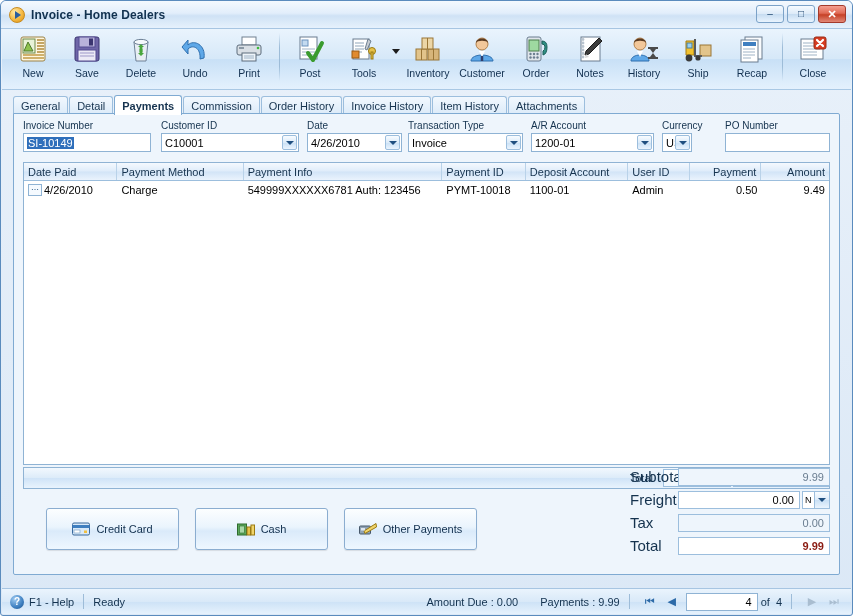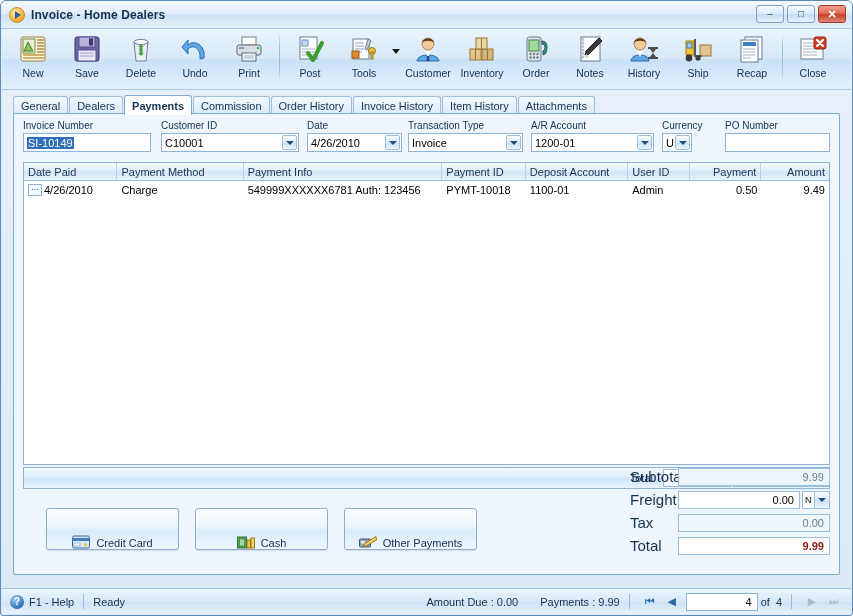--- a/index.html
+++ b/index.html
@@ -206,21 +206,21 @@
 
   
   #paybtns {
     position: absolute; left: 32px; bottom: 24px;
     display: flex; gap: 16px;
   }
   .paybtn {
     width: 133px; height: 42px;
     border: 1px solid #8badd0; border-radius: 3px;
     background: linear-gradient(to bottom, #fcfeff 0%, #eaf4fd 45%, #daeafa 55%, #eef7ff 100%);
-    display: flex; align-items: flex-end; justify-content: center;
+    display: flex; align-items: center; justify-content: center;
     font-size: 11px; color: #12304e; cursor: default;
     box-shadow: 0 1px 1px rgba(0,0,0,0.10);
   }
   .paybtn .pb-icon { width: 18px; height: 14px; margin-right: 6px; position: relative; flex: none; }
 
   
   #summary {
     position: absolute; right: 9px; bottom: 16px; width: 200px;
   }
   .srow { display: flex; align-items: center; height: 21px; margin-bottom: 2px; }
@@ -415,44 +415,44 @@
         </svg>
       </span>
       <span class="tb-label">Tools</span>
     </div>
 
     <div class="tb-caret"></div>
 
     <div class="tb-item">
       <span class="tb-icon">
         <svg width="32" height="32" viewBox="0 0 32 32">
-          <path d="M5 28 C5 20 27 20 27 28 Z" fill="#5ea8e8" stroke="#2f6fae"></path>
-          <path d="M13 18 L16 24 L19 18 Z" fill="#ffffff"></path>
-          <path d="M16 23 L16 28" stroke="#2f3f6e" stroke-width="2.5"></path>
-          <circle cx="16" cy="11" r="6" fill="#f2c79a" stroke="#b2804a"></circle>
-          <path d="M10 10 C10 4 22 4 22 10 C21 7 11 7 10 10 Z" fill="#5a3b22"></path>
-        </svg>
-      </span>
-      <span class="tb-label">Customer</span>
-    </div>
-
-    <div class="tb-item">
-      <span class="tb-icon">
-        <svg width="32" height="32" viewBox="0 0 32 32">
           <rect x="4" y="16" width="11" height="11" fill="#e2c48b" stroke="#9a7636"></rect>
           <rect x="16" y="16" width="11" height="11" fill="#d6b57a" stroke="#9a7636"></rect>
           <rect x="10" y="5" width="11" height="11" fill="#ecd6a6" stroke="#9a7636"></rect>
           <g stroke="#9a7636" stroke-width="1">
               <line x1="9.5" y1="16" x2="9.5" y2="27"></line>
               <line x1="21.5" y1="16" x2="21.5" y2="27"></line>
               <line x1="15.5" y1="5" x2="15.5" y2="16"></line>
             </g>
         </svg>
       </span>
       <span class="tb-label">Inventory</span>
+    </div>
+
+    <div class="tb-item">
+      <span class="tb-icon">
+        <svg width="32" height="32" viewBox="0 0 32 32">
+          <path d="M5 28 C5 20 27 20 27 28 Z" fill="#5ea8e8" stroke="#2f6fae"></path>
+          <path d="M13 18 L16 24 L19 18 Z" fill="#ffffff"></path>
+          <path d="M16 23 L16 28" stroke="#2f3f6e" stroke-width="2.5"></path>
+          <circle cx="16" cy="11" r="6" fill="#f2c79a" stroke="#b2804a"></circle>
+          <path d="M10 10 C10 4 22 4 22 10 C21 7 11 7 10 10 Z" fill="#5a3b22"></path>
+        </svg>
+      </span>
+      <span class="tb-label">Customer</span>
     </div>
 
     <div class="tb-item">
       <span class="tb-icon">
         <svg width="32" height="32" viewBox="0 0 32 32">
           <rect x="7" y="4" width="14" height="24" rx="2" fill="#dfe5eb" stroke="#6b7d8f"></rect>
           <rect x="9" y="7" width="10" height="11" fill="#9ed9a0" stroke="#4a7d4c"></rect>
           <g fill="#6b7d8f">
               <circle cx="10.5" cy="21" r="1.2"></circle>
               <circle cx="14" cy="21" r="1.2"></circle>
@@ -550,21 +550,21 @@
       </span>
       <span class="tb-label">Close</span>
     </div>
   </div>
 
   <div id="tabstrip">
     <div class="tab">
         <span>General</span>
       </div>
     <div class="tab">
-        <span>Dealers</span>
+        <span>Detail</span>
       </div>
     <div class="tab active">
         <span>Payments</span>
       </div>
     <div class="tab">
         <span>Commission</span>
       </div>
     <div class="tab">
         <span>Order History</span>
       </div>

